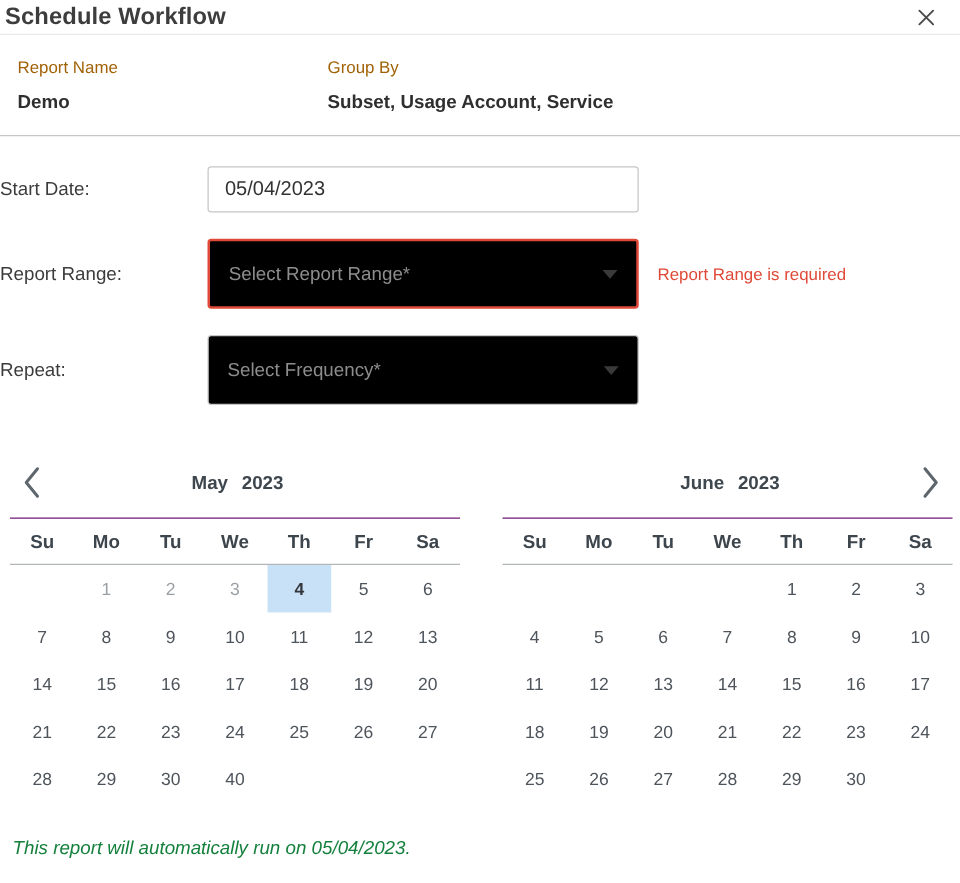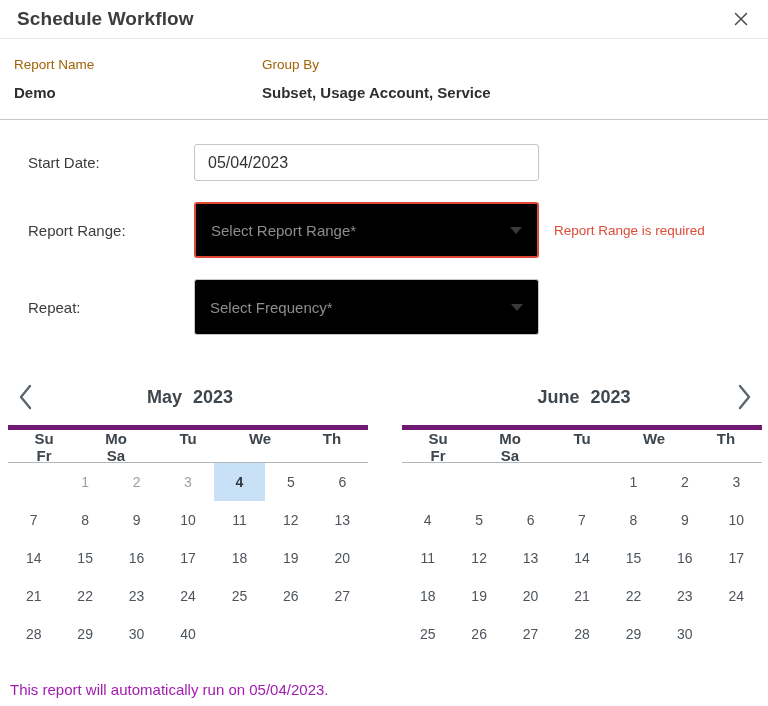--- a/index.html
+++ b/index.html
@@ -8,42 +8,42 @@
     width: 768px; height: 706px;
     background: #ffffff;
     font-family: "Liberation Sans", sans-serif;
     color: #3d3d3d;
     overflow: hidden;
   }
   .dialog { width: 768px; height: 706px; background: #fff; }
 
   
   .dlg-header {
-    height: 39px;
+    height: 28px;
     display: flex; align-items: center; justify-content: space-between;
-    padding: 0 16px 0 17px;
+    padding: 0 16px 0 4px;
     border-bottom: 1px solid #e9e9e9;
   }
   .dlg-title { font-size: 19px; font-weight: 700; color: #3d3d3d; margin: 0; letter-spacing: .1px; }
   .close-btn { background: none; border: none; padding: 4px; cursor: pointer; line-height: 0; }
 
   
   .summary {
     display: flex;
     padding: 18px 14px 14px 14px;
     border-bottom: 1px solid #c6c6c6;
   }
   .sum-col0 { width: 248px; }
   .sum-col1 { width: 258px; }
   .sum-col2 { flex: 1; }
   .sum-label { font-size: 13.5px; color: #a16207; margin-bottom: 9px; }
   .sum-value { font-size: 15px; font-weight: 700; color: #2f2f2f; line-height: 24px; padding-right: 18px; }
 
   
-  .form { padding: 24px 16px 6px 28px; }
+  .form { padding: 24px 16px 6px 0; }
   .form-row { display: flex; align-items: center; margin-bottom: 21px; }
   .form-label { width: 166px; font-size: 15px; color: #3c3c3c; flex: none; }
   .text-input {
     width: 345px; height: 37px;
     border: 1px solid #c6c6c6; border-radius: 3px;
     padding: 0 13px; font-size: 16px; color: #333;
     font-family: "Liberation Sans", sans-serif;
     outline: none; background: #fff;
   }
   .select-box {
@@ -60,45 +60,45 @@
     border-top: 7px solid #3a3a3a;
   }
   .error-text { font-size: 13.5px; color: #df4a38; margin-left: 15px; }
 
   
   .calendars { display: flex; justify-content: space-between; padding: 14px 6px 0 8px; }
   .calendar { width: 360px; }
   .cal-header { position: relative; height: 42px; display: flex; align-items: center; }
   .cal-title {
     position: absolute; left: 4px; right: 0; text-align: center;
-    font-size: 18px; font-weight: 700; color: #3f474e;
+    font-size: 15px; font-weight: 700; color: #3f474e;
   }
   .cal-title .cal-month { margin-right: 11px; }
   .nav-btn { background: none; border: none; padding: 0; cursor: pointer; line-height: 0; position: absolute; top: 6px; }
   .nav-btn.prev { left: 8px; }
   .nav-btn.next { right: 8px; }
 
   .weekdays {
-    display: grid; grid-template-columns: repeat(5, 1fr);
+    display: grid; grid-template-columns: repeat(7, 1fr);
     align-items: center; height: 38px; margin-top: 7px;
-    border-top: 5px solid #701a75; border-bottom: 1px solid #b3b6b8;
+    border-top: 1px solid #701a75; border-bottom: 1px solid #b3b6b8;
   }
   .weekdays span { text-align: center; font-size: 15px; font-weight: 700; color: #3d454d; }
 
   .days { display: grid; grid-template-columns: repeat(7, 1fr); grid-auto-rows: 38px; }
   .day {
     display: flex; align-items: center; justify-content: center;
     font-size: 14px; color: #4d545b; cursor: pointer;
   }
   .day.empty { cursor: default; }
   .day.disabled { color: #9aa0a5; cursor: default; }
   .day.selected { background: #c9e1f6; font-weight: 700; color: #33373b; }
 
   
-  .footer-note { font-size: 15px; color: #a21caf; padding: 28px 10px 0 10px; }
+  .footer-note { font-size: 15px; color: #15803d; padding: 28px 10px 0 10px; font-style: italic; }
 </style>
 </head>
 <body>
 
 <div class="dialog">
 
   <div class="dlg-header">
     <h1 class="dlg-title">Schedule Workflow</h1>
     <button class="close-btn">
       <svg width="14" height="14" viewBox="0 0 14 14">

